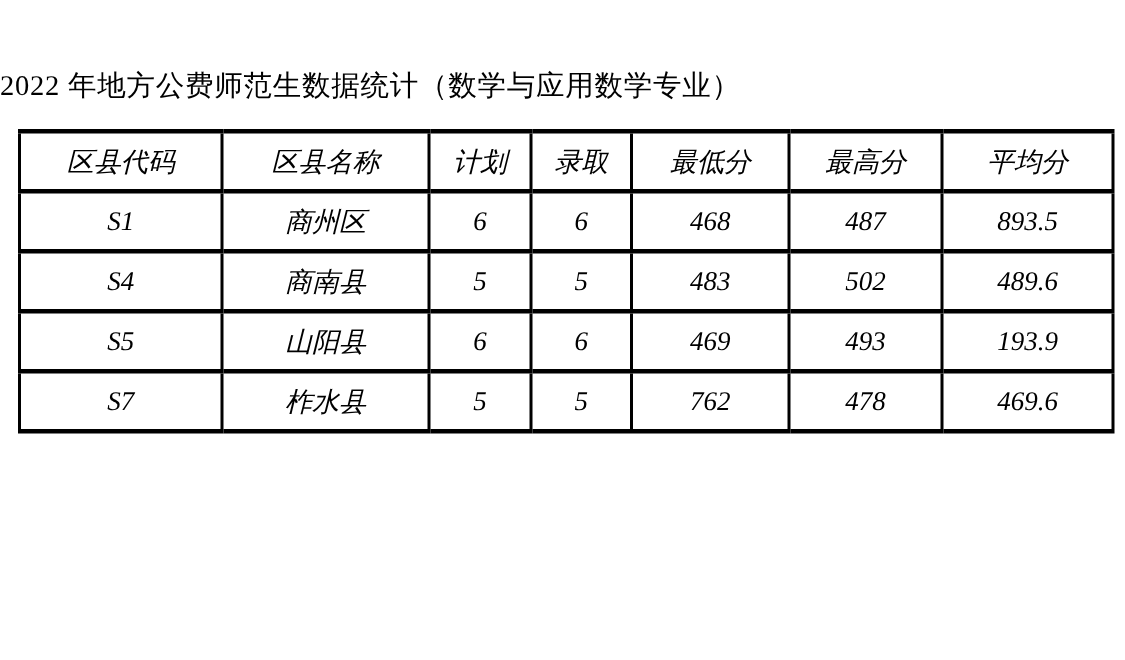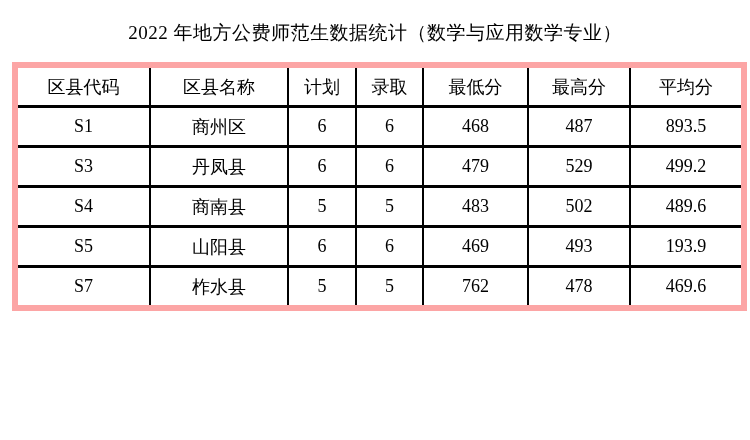--- a/index.html
+++ b/index.html
@@ -8,32 +8,33 @@
     background: #ffffff;
   }
   body {
     width: 750px;
     height: 440px;
     overflow: hidden;
     font-family: "Liberation Serif", "DejaVu Serif", serif;
     color: #000000;
   }
   .page-title {
-    margin-top: 20px;
-    text-align: center;
+    margin-top: 44px;
+    text-align: left;
     font-size: 19px;
     letter-spacing: 0.5px;
     color: #000000;
   }
   table.data-table {
     margin: 16px 0 0 12px;
     width: 729px;
     table-layout: fixed;
     border-collapse: collapse;
-    border: 6px solid #fca5a5;
+    border: 1px solid #fca5a5;
+    font-style: italic;
   }
   col.c0 { width: 135px; }
   col.c1 { width: 138px; }
   col.c2 { width: 68px; }
   col.c3 { width: 67px; }
   col.c4 { width: 105px; }
   col.c5 { width: 102px; }
   col.c6 { width: 114px; }
   th, td {
     border-left: 2px solid #000000;
@@ -80,29 +81,20 @@
       <tr>
         <td>S1</td>
         <td>商州区</td>
         <td>6</td>
         <td>6</td>
         <td>468</td>
         <td>487</td>
         <td>893.5</td>
       </tr>
       <tr>
-        <td>S3</td>
-        <td>丹凤县</td>
-        <td>6</td>
-        <td>6</td>
-        <td>479</td>
-        <td>529</td>
-        <td>499.2</td>
-      </tr>
-      <tr>
         <td>S4</td>
         <td>商南县</td>
         <td>5</td>
         <td>5</td>
         <td>483</td>
         <td>502</td>
         <td>489.6</td>
       </tr>
       <tr>
         <td>S5</td>

